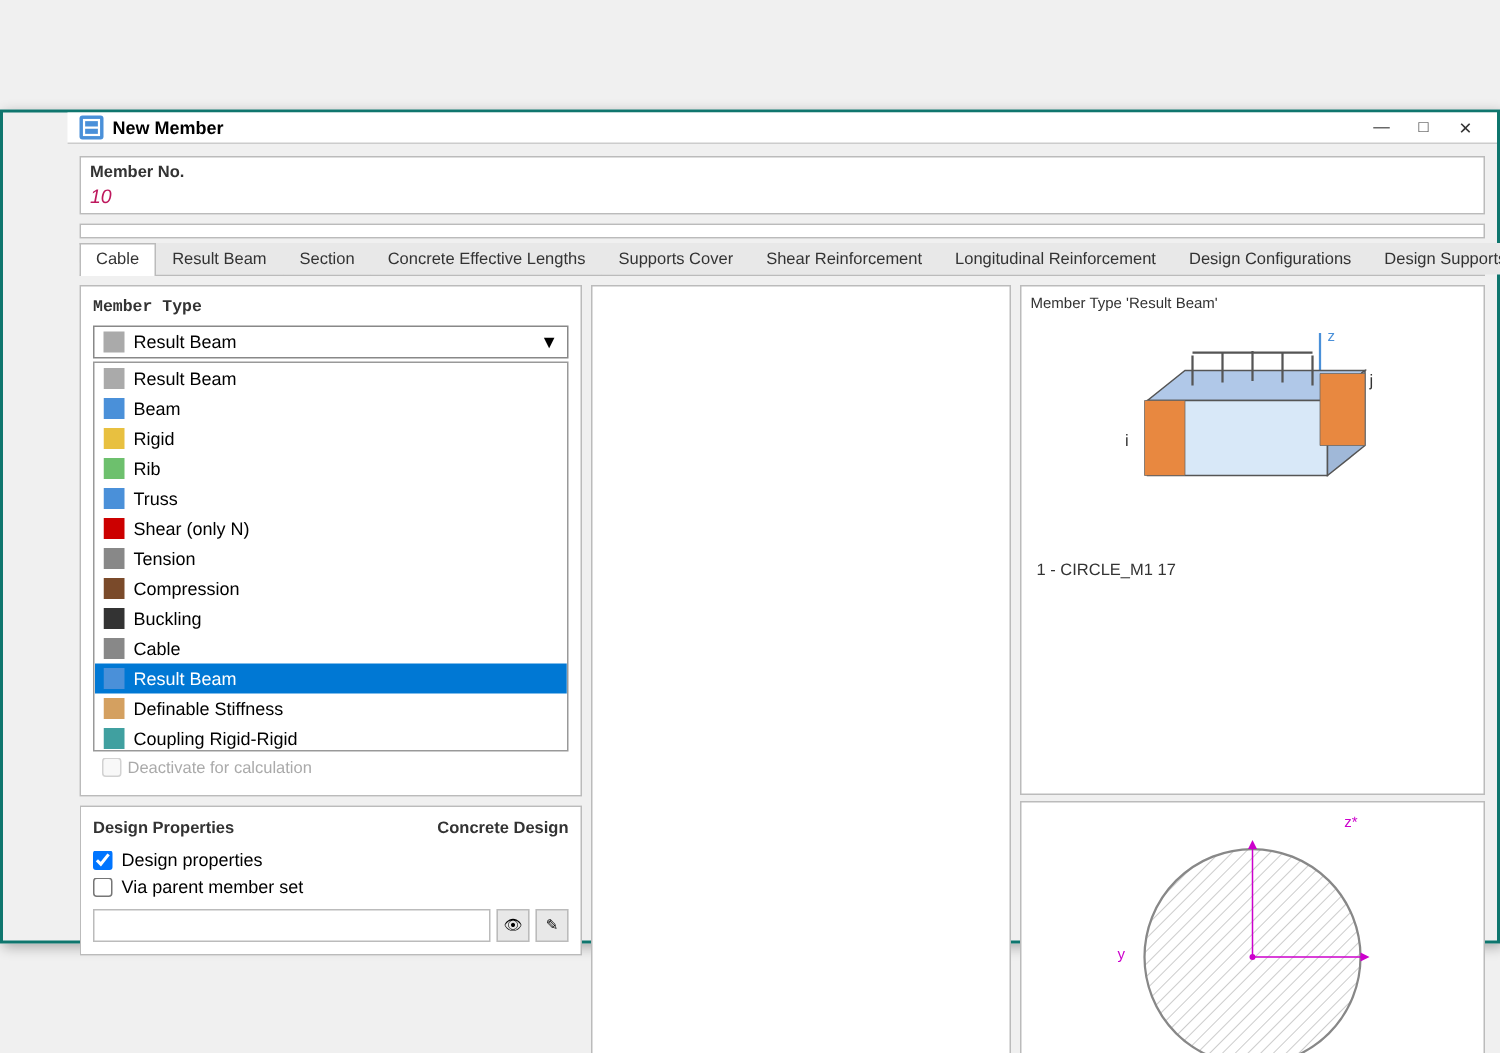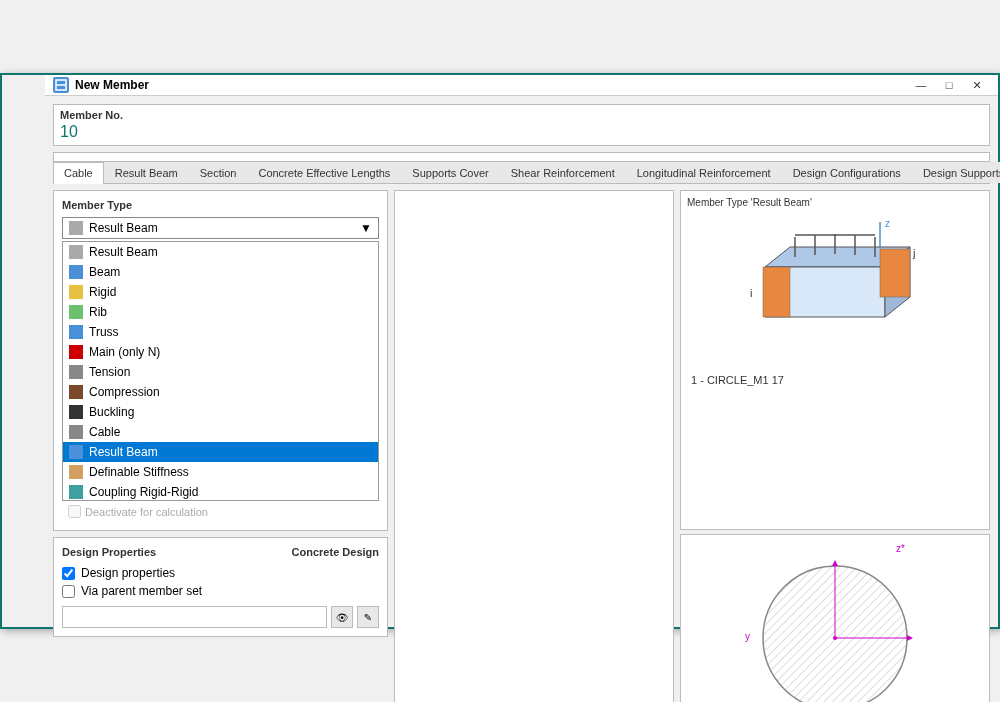--- a/index.html
+++ b/index.html
@@ -85,22 +85,23 @@
       border: 1px solid #bbb;
       padding: 4px 6px;
     }
     .field-label {
       font-size: 11px;
       font-weight: bold;
       color: #333;
       margin-bottom: 2px;
     }
     .field-value {
-      font-size: 16px;
-      color: #0f766e;
+      font-size: 13px;
+      color: #be185d;
+      font-style: italic;
     }
 
     .tabs-container {
       background: #e8e8e8;
     }
     .tabs {
       display: flex;
       flex-wrap: nowrap;
       background: #e8e8e8;
       border-bottom: 1px solid #bbb;
@@ -139,20 +140,21 @@
     .member-type-section {
       background: #fff;
       border: 1px solid #bbb;
       padding: 8px;
     }
     .section-title {
       font-size: 11px;
       font-weight: bold;
       margin-bottom: 6px;
       color: #333;
+      font-family: Liberation Mono, monospace;
     }
 
     .dropdown-selected {
       display: flex;
       align-items: center;
       gap: 6px;
       padding: 3px 6px;
       background: #fff;
       border: 1px solid #888;
       cursor: pointer;
@@ -400,21 +402,21 @@
             <div class="dropdown-item">
               <div class="color-box" style="background:#6dc06d;"></div>
               <span>Rib</span>
             </div>
             <div class="dropdown-item">
               <div class="color-box" style="background:#4a90d9;"></div>
               <span>Truss</span>
             </div>
             <div class="dropdown-item">
               <div class="color-box" style="background:#cc0000;"></div>
-              <span>Main (only N)</span>
+              <span>Shear (only N)</span>
             </div>
             <div class="dropdown-item">
               <div class="color-box" style="background:#888;"></div>
               <span>Tension</span>
             </div>
             <div class="dropdown-item">
               <div class="color-box" style="background:#7a4a2a;"></div>
               <span>Compression</span>
             </div>
             <div class="dropdown-item">

